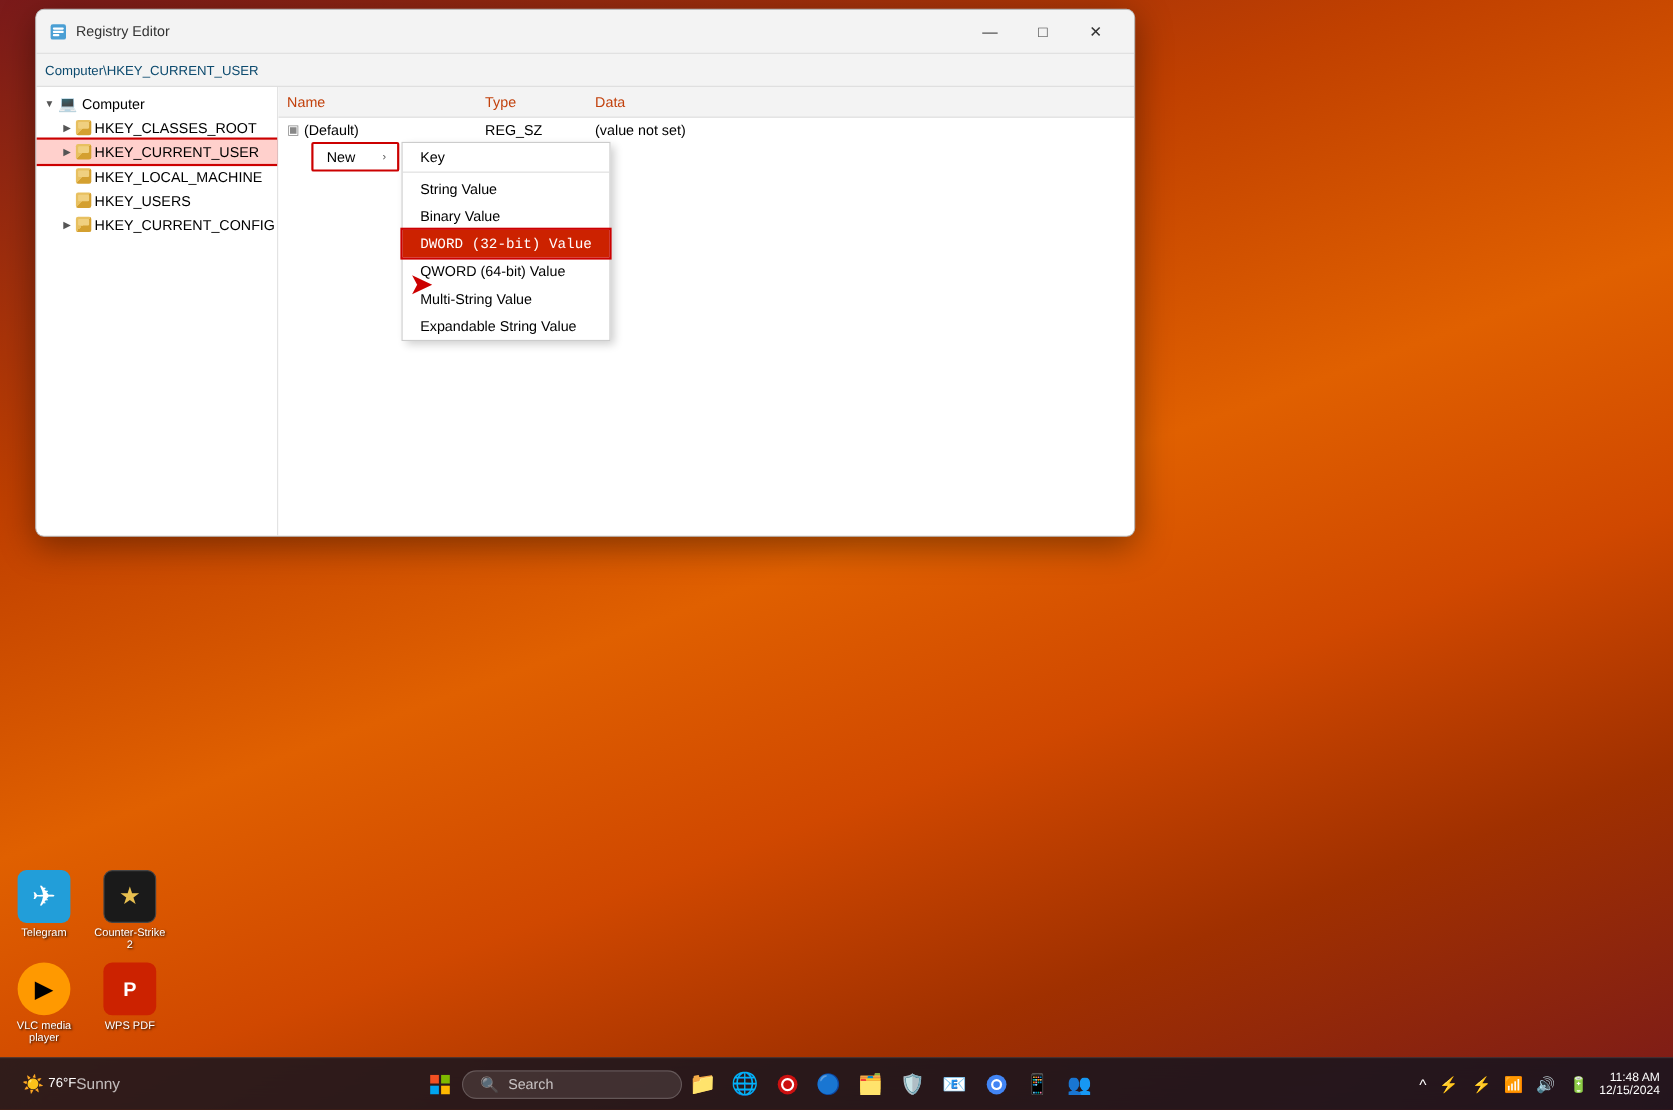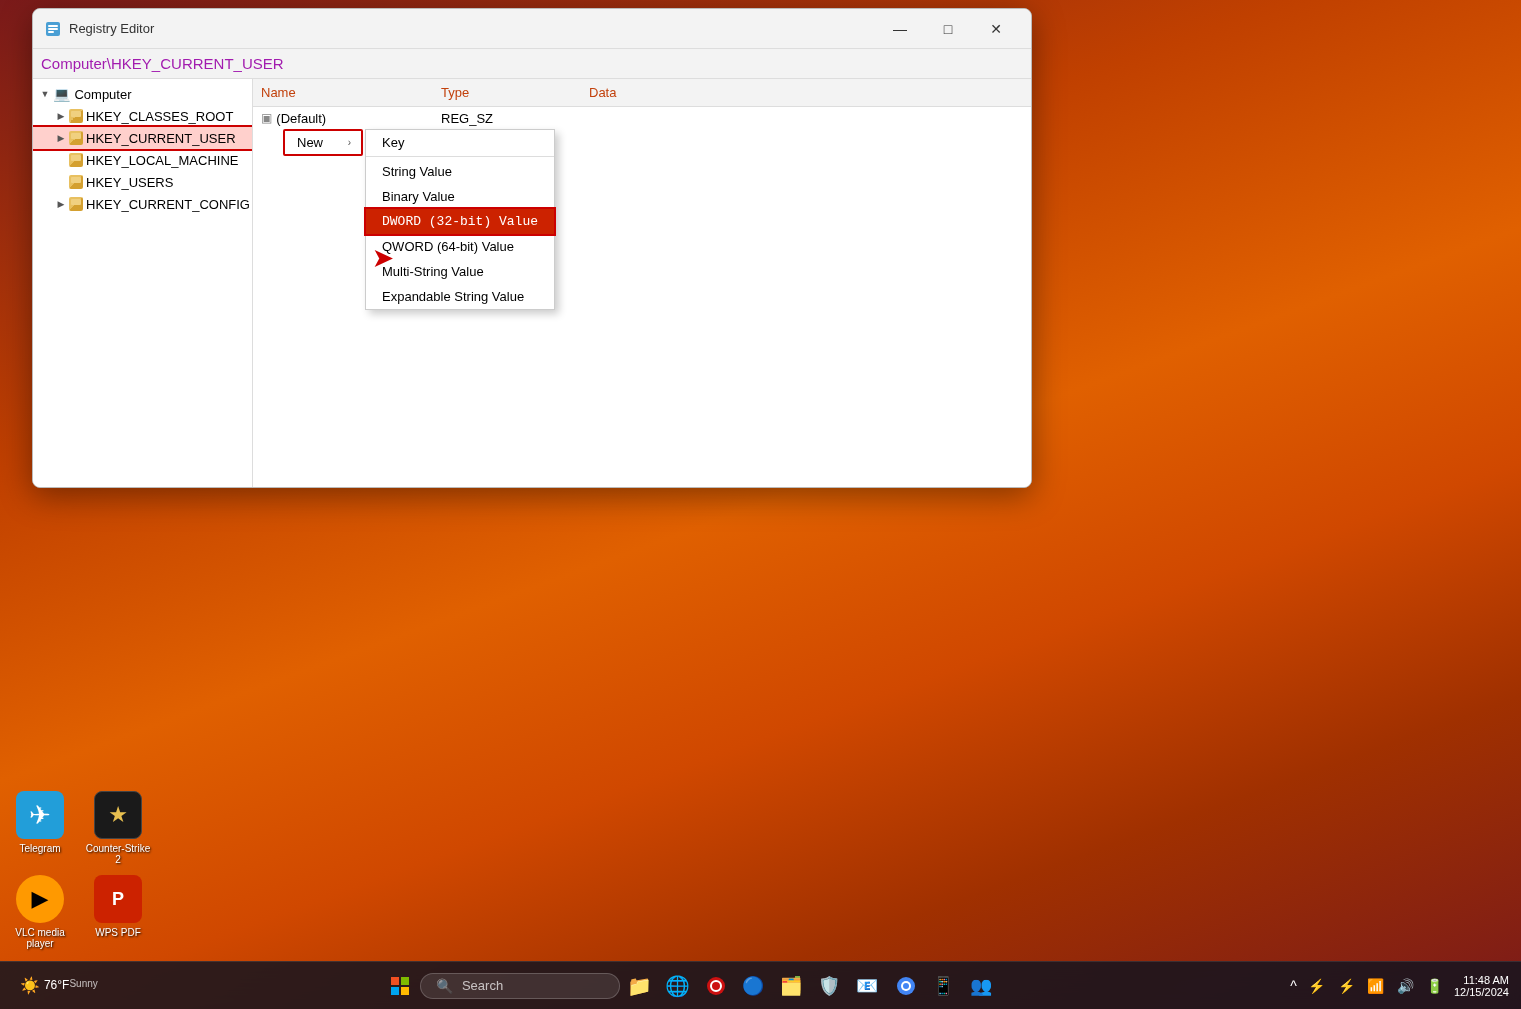--- a/index.html
+++ b/index.html
@@ -143,22 +143,22 @@
       height: 30px;
       background: #f3f3f3;
       display: flex;
       align-items: center;
       padding: 0 8px;
       border-bottom: 1px solid #ddd;
       flex-shrink: 0;
     }
 
     .address-text {
-      font-size: 15px;
-      color: #a21caf;
+      font-size: 12px;
+      color: #0c4a6e;
     }
 
     
     .content-area {
       display: flex;
       flex: 1;
       overflow: hidden;
     }
 
     
@@ -217,21 +217,21 @@
     }
 
     .col-header {
       font-size: 13px;
       padding: 2px 8px;
       color: #c2410c;
     }
 
     .col-name { width: 180px; }
     .col-type { width: 100px; }
-    .col-data { flex: 1; margin-left: 48px; }
+    .col-data { flex: 1; }
 
     
     .data-row {
       display: flex;
       align-items: center;
       height: 22px;
       padding: 0 4px;
       cursor: default;
     }
 
@@ -544,20 +544,21 @@
         <div class="col-header col-type">Type</div>
         <div class="col-header col-data">Data</div>
       </div>
 
       <div class="data-row">
         <div class="data-cell name">
           <span style="font-size:12px; color:#888;">▣</span>
           <span>(Default)</span>
         </div>
         <div class="data-cell type">REG_SZ</div>
+        <div class="data-cell value">(value not set)</div>
       </div>
 
       <div style="position:absolute; top:50px; left:30px; z-index:30;">
         <div style="display:flex; align-items:center; position:relative;">
 
           <button class="new-button" style="border:2px solid #cc0000;">
             <span>New</span>
             <span class="arrow">›</span>
           </button>
 
@@ -578,21 +579,21 @@
   </div>
 </div>
 
 <div class="taskbar">
 
   <div class="taskbar-left">
     <div class="weather-widget">
       <span style="font-size:16px;">☀️</span>
       <div style="display:flex; flex-direction:row; line-height:1.2;">
         <span>76°F</span>
-        <span style="font-size:10px; color:rgba(255,255,255,0.7);">Sunny</span>
+        <span style="font-size:14px; color:rgba(255,255,255,0.7);">Sunny</span>
       </div>
     </div>
   </div>
 
   <div class="taskbar-center">
     <div class="taskbar-start">
       <svg width="18" height="18" viewBox="0 0 18 18">
         <rect x="0" y="0" width="8" height="8" fill="#f25022"></rect>
         <rect x="10" y="0" width="8" height="8" fill="#7fba00"></rect>
         <rect x="0" y="10" width="8" height="8" fill="#00a4ef"></rect>

